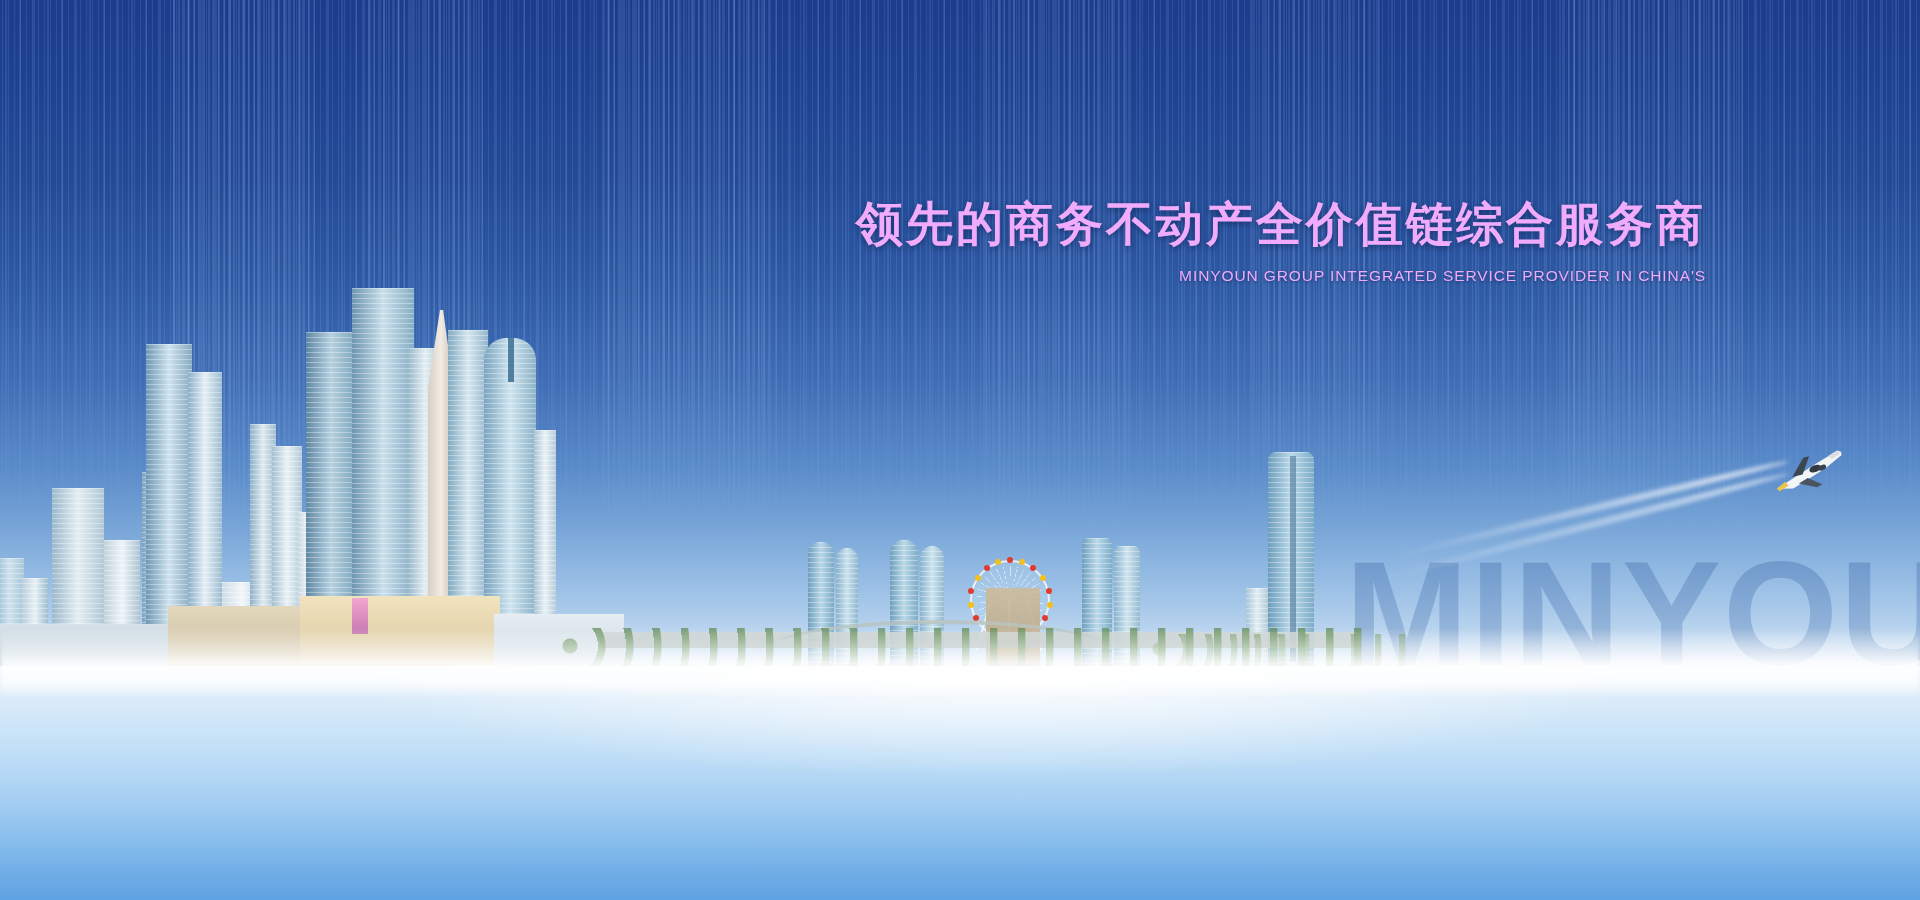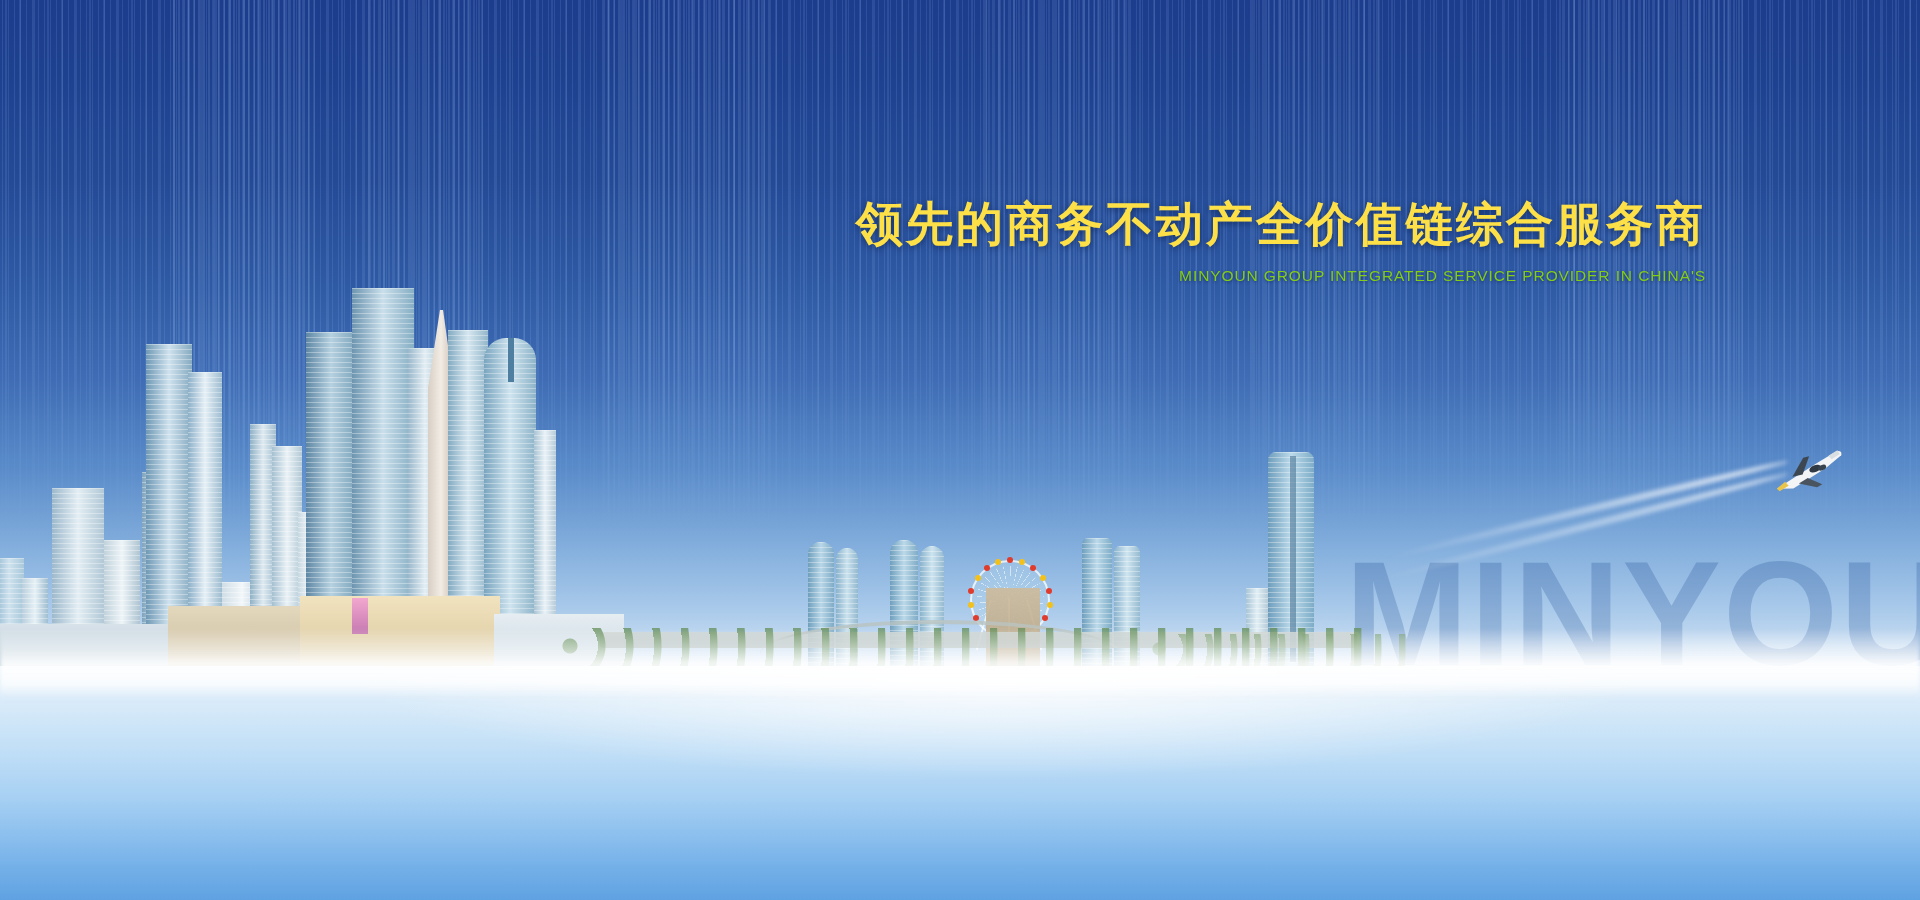--- a/index.html
+++ b/index.html
@@ -65,27 +65,27 @@
     font-size:148px;font-weight:700;letter-spacing:2px;
     line-height:1;white-space:nowrap;
     color:rgba(86,130,180,.55);
     mix-blend-mode:multiply;
     opacity:.55;
   }
 
   
   .headline-wrap{position:absolute;right:214px;top:196px;text-align:right;}
   .headline{
-    font-size:47px;font-weight:700;color:#fde047;letter-spacing:3px;
+    font-size:47px;font-weight:700;color:#f0abfc;letter-spacing:3px;
     line-height:1.2;white-space:nowrap;
     text-shadow:0 2px 6px rgba(8,26,70,.55);
   }
   .subline{
     margin-top:13px;font-size:15.5px;font-weight:400;letter-spacing:.9px;
-    color:#84cc16;line-height:1.45;white-space:nowrap;
+    color:#f0abfc;line-height:1.45;white-space:nowrap;
     text-shadow:0 1px 3px rgba(8,26,70,.5);
     padding-left:16px;
   }
 
   
   .water{
     position:absolute;left:0;top:666px;width:100%;height:234px;
     background:linear-gradient(to bottom,
       #eef5fb 0%,
       #dfeefa 10%,

